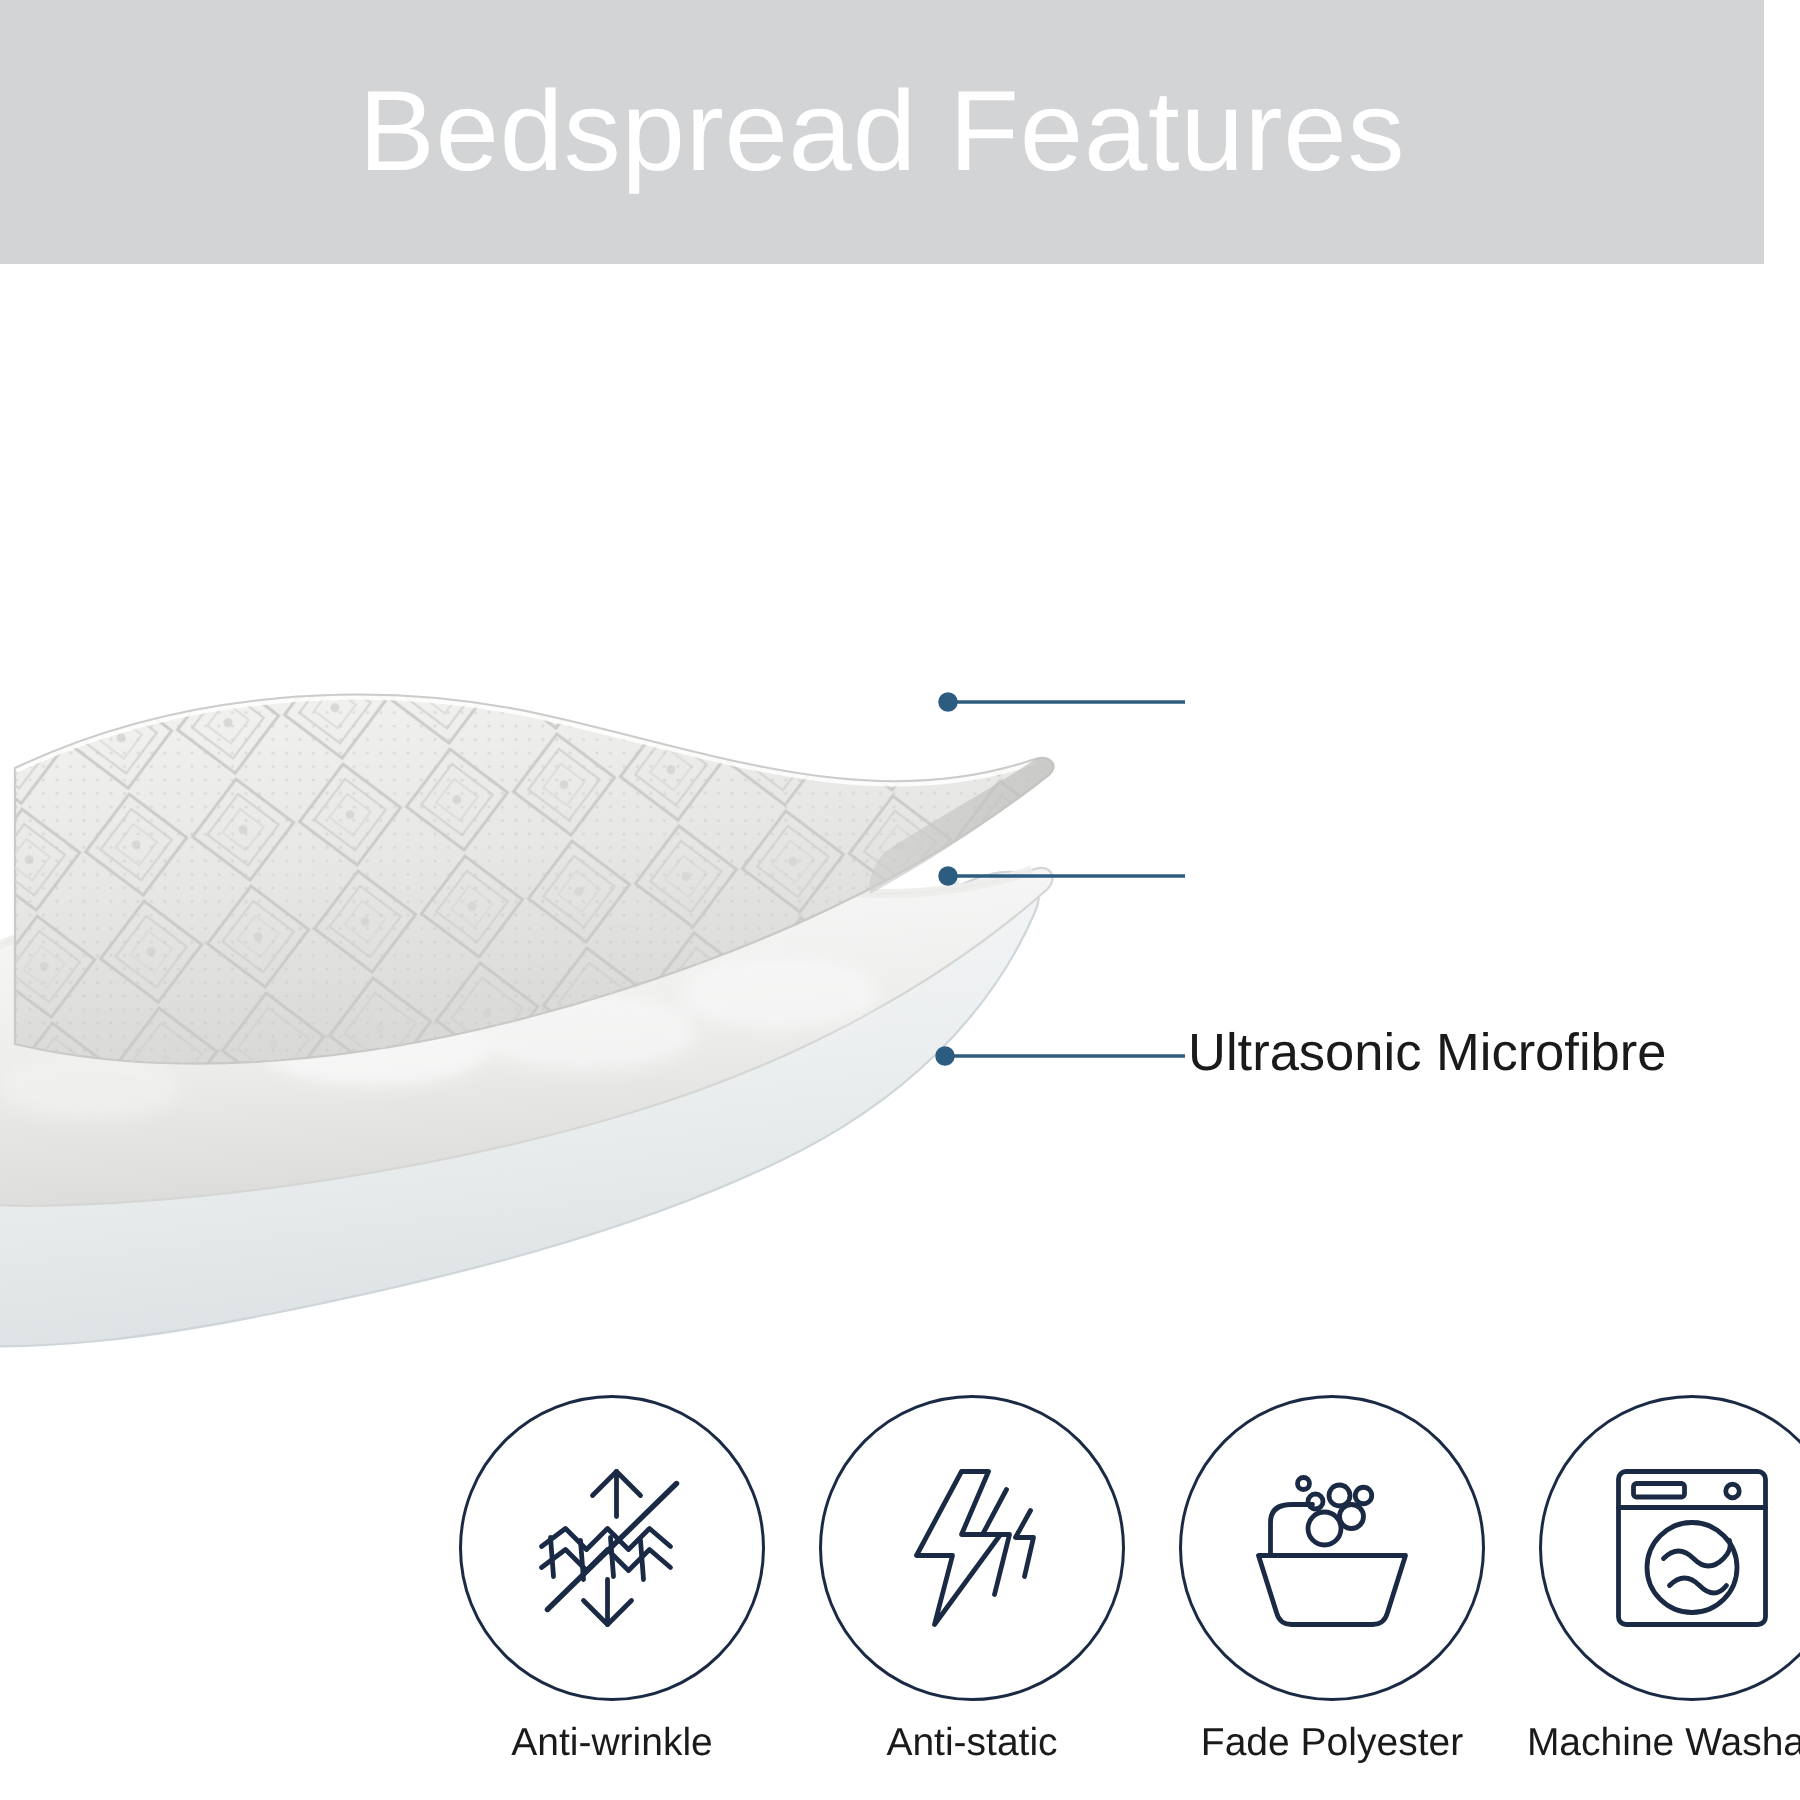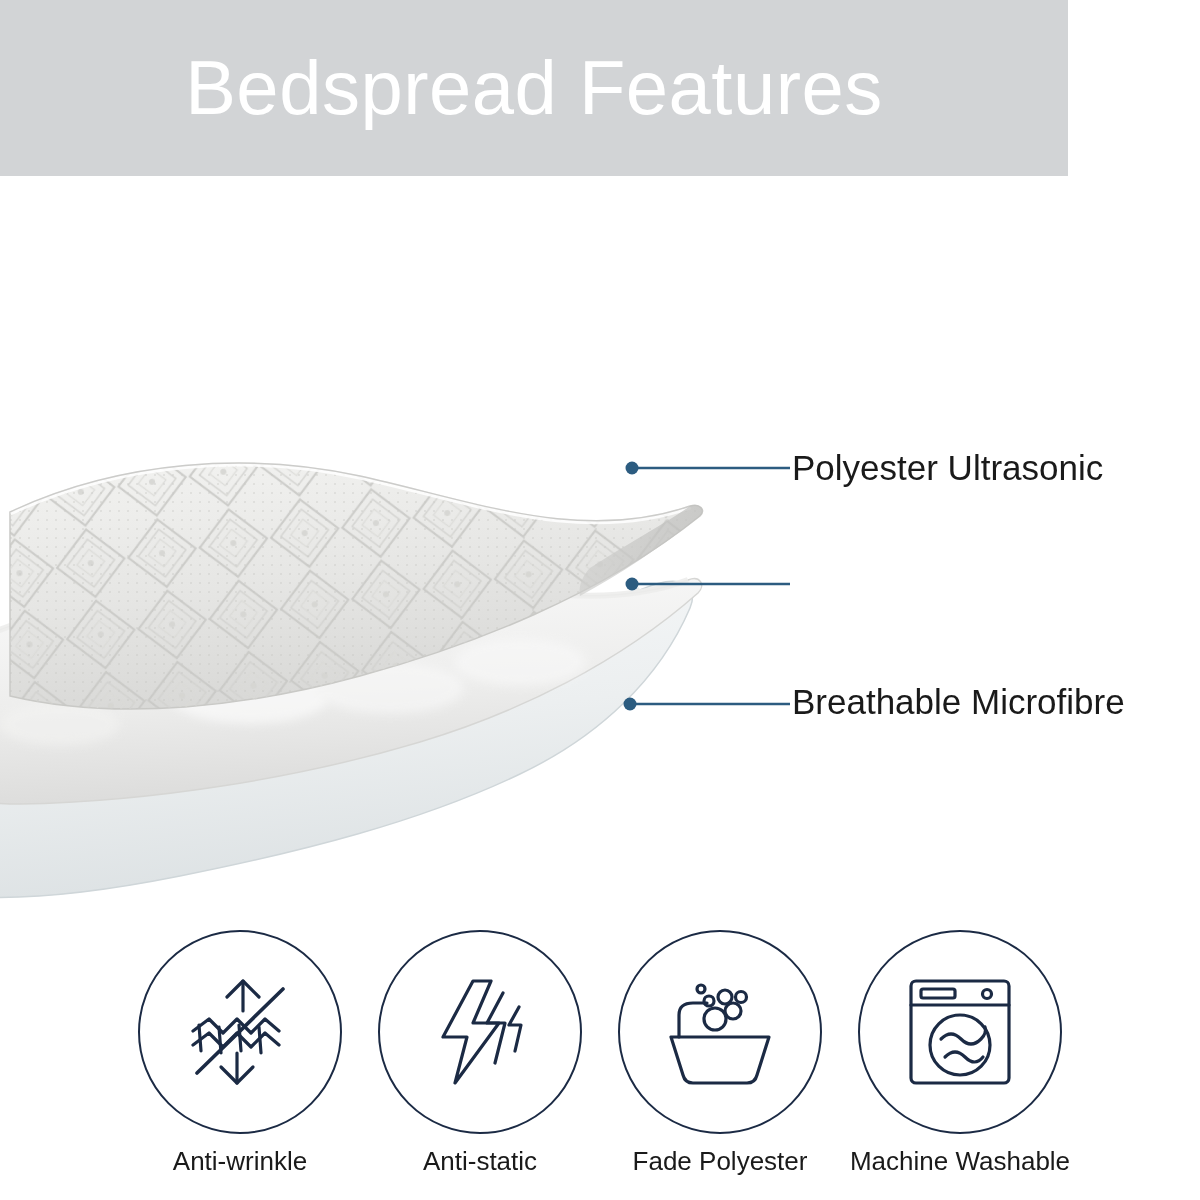--- a/index.html
+++ b/index.html
@@ -13,21 +13,21 @@
     font-family: "Liberation Sans", sans-serif;
     overflow: hidden;
     position: relative;
   }
 
   
   .header-banner {
     position: absolute;
     left: 0;
     top: 0;
-    width: 1068px;
+    width: 1176px;
     height: 176px;
     background: #d2d4d6;
     display: flex;
     align-items: center;
     justify-content: center;
   }
   .header-title {
     font-family: "Liberation Sans", sans-serif;
     font-size: 76px;
     font-weight: 400;
@@ -68,21 +68,21 @@
 
   
   .features-row {
     position: absolute;
     left: 0;
     top: 930px;
     width: 1200px;
     height: 270px;
     display: flex;
     align-items: flex-start;
-    justify-content: center;
+    justify-content: flex-end;
   }
   .feature-item {
     width: 240px;
     display: flex;
     flex-direction: column;
     align-items: center;
   }
   .feature-circle {
     width: 204px;
     height: 204px;
@@ -212,22 +212,21 @@
       <path d="M 638 408 L 790 408"></path>
       <path d="M 636 528 L 790 528"></path>
     </g>
     <g fill="#2c5c80">
       <circle cx="632" cy="292" r="6.5"></circle>
       <circle cx="632" cy="408" r="6.5"></circle>
       <circle cx="630" cy="528" r="6.5"></circle>
     </g>
   </svg>
 
-  <div class="callout-label lbl-1">Polyester Ultrasonic</div>
-  <div class="callout-label lbl-3">Breathable Microfibre</div>
+  <div class="callout-label lbl-3">Ultrasonic Microfibre</div>
 </div>
 
 <div class="features-row">
 
   <div class="feature-item clip-left">
     <div class="feature-circle">
       <svg width="130" height="130" viewBox="0 0 130 130" fill="none" stroke="#1b2a44" stroke-width="3.2" stroke-linecap="round" stroke-linejoin="round">
         <path d="M18 64 L34 52 L48 66 L62 52 L76 66 L90 52 L104 64"></path>
         <path d="M18 78 L34 66 L48 80 L62 66 L76 80 L90 66 L104 78"></path>
         <path d="M24 58 L26 84 M44 60 L46 86 M64 58 L66 84 M84 60 L86 86"></path>

